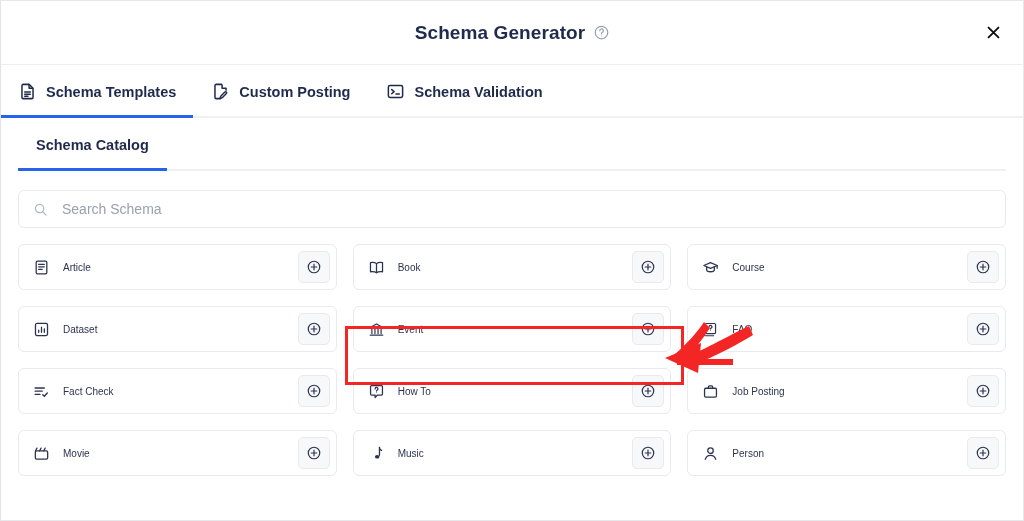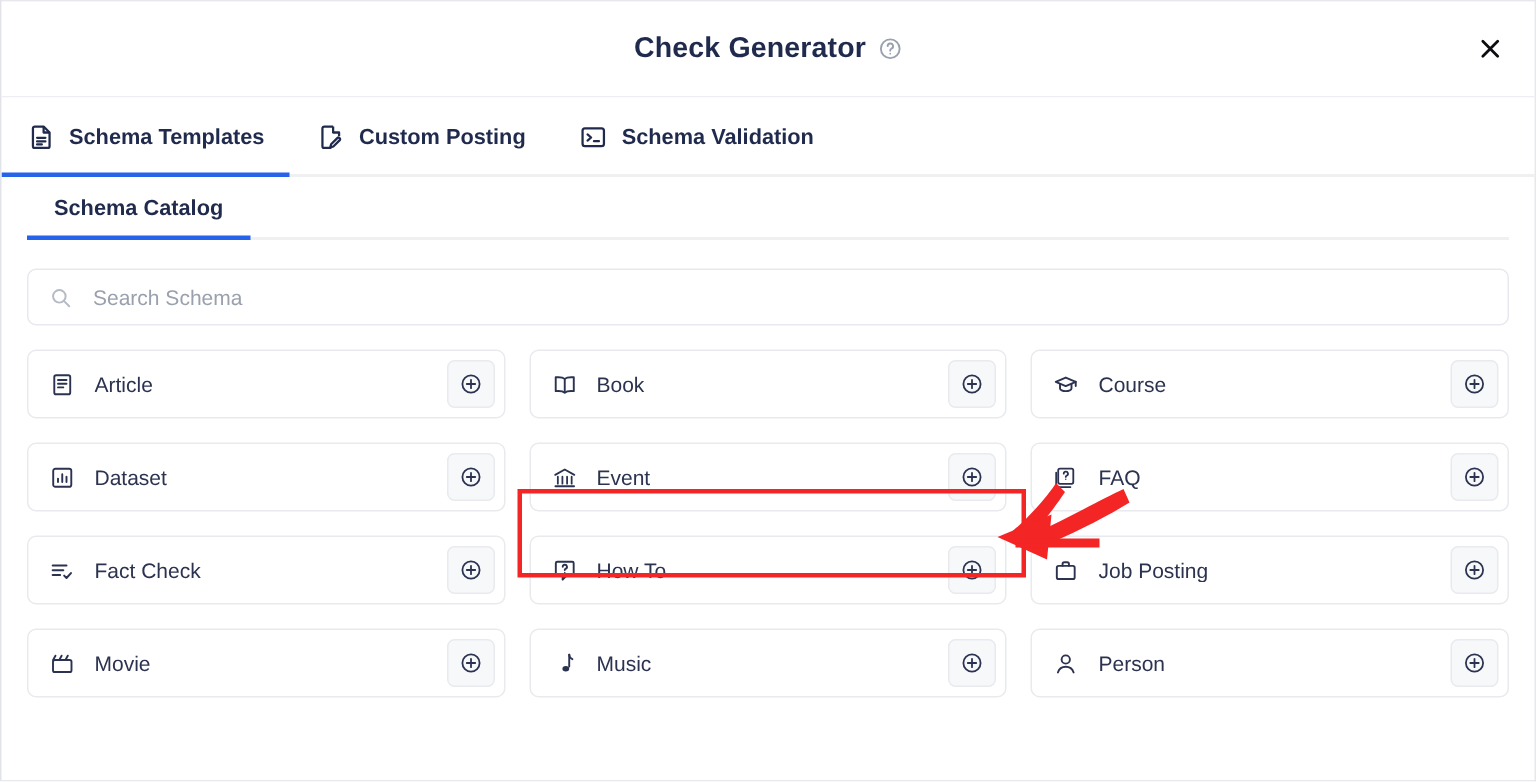--- a/index.html
+++ b/index.html
@@ -99,21 +99,21 @@
     height: 3px;
     background: #2563eb;
     z-index: 2;
   }
   .tab.active { padding-left: 17px; padding-right: 17px; }
 
   
   .subtabs {
     position: relative;
     margin: 0 17px 0 17px;
-    height: 42px;
+    height: 53px;
     display: flex;
     align-items: center;
   }
   .subtabs::after {
     content: "";
     position: absolute;
     left: 0; right: 0; bottom: 0;
     height: 2px;
     background: #eff0f2;
   }
@@ -181,21 +181,21 @@
     position: relative;
   }
   .card-icon {
     width: 17px; height: 17px;
     color: #2b3350;
     flex: 0 0 auto;
     display: block;
   }
   .card-label {
     margin-left: 13px;
-    font-size: 14px;
+    font-size: 10px;
     color: #2b3350;
     flex: 1;
     white-space: nowrap;
     overflow: hidden;
     text-overflow: ellipsis;
   }
   .add-btn {
     width: 32px; height: 32px;
     margin-right: 6px;
     border: 1px solid #e8eaee;
@@ -217,21 +217,21 @@
     z-index: 50;
   }
 </style>
 </head>
 <body>
 
 <div id="app">
 
   <div class="header">
     <div class="header-title-wrap">
-      <span class="header-title">Check Generator</span>
+      <span class="header-title">Schema Generator</span>
       <span style="display:flex;align-items:center;">
         <svg class="help-icon" viewBox="0 0 24 24" fill="none" stroke="currentColor" stroke-width="2">
           <circle cx="12" cy="12" r="10"></circle>
           <path d="M9.2 9.2a2.9 2.9 0 1 1 3.8 2.8c-.7.3-1 .9-1 1.6v.4" stroke-linecap="round"></path>
           <circle cx="12" cy="17.2" r="0.9" fill="currentColor" stroke="none"></circle>
         </svg>
       </span>
     </div>
     <button class="close-btn">
       <svg viewBox="0 0 24 24" fill="none" stroke="currentColor" stroke-width="2.6" stroke-linecap="round">

